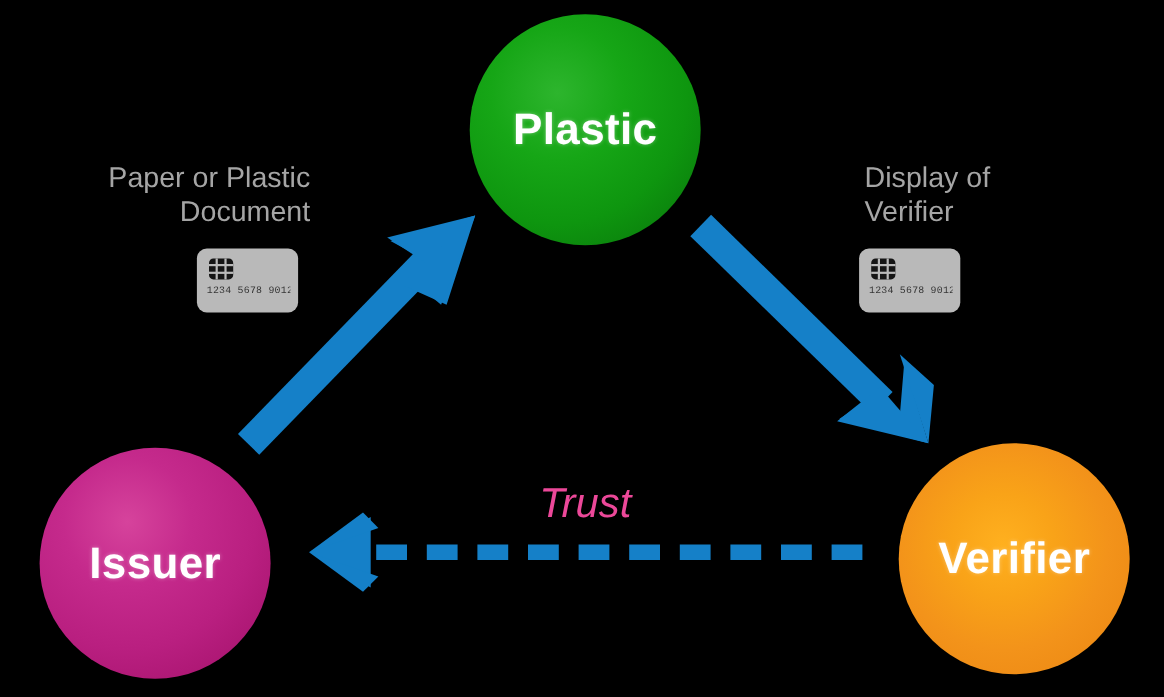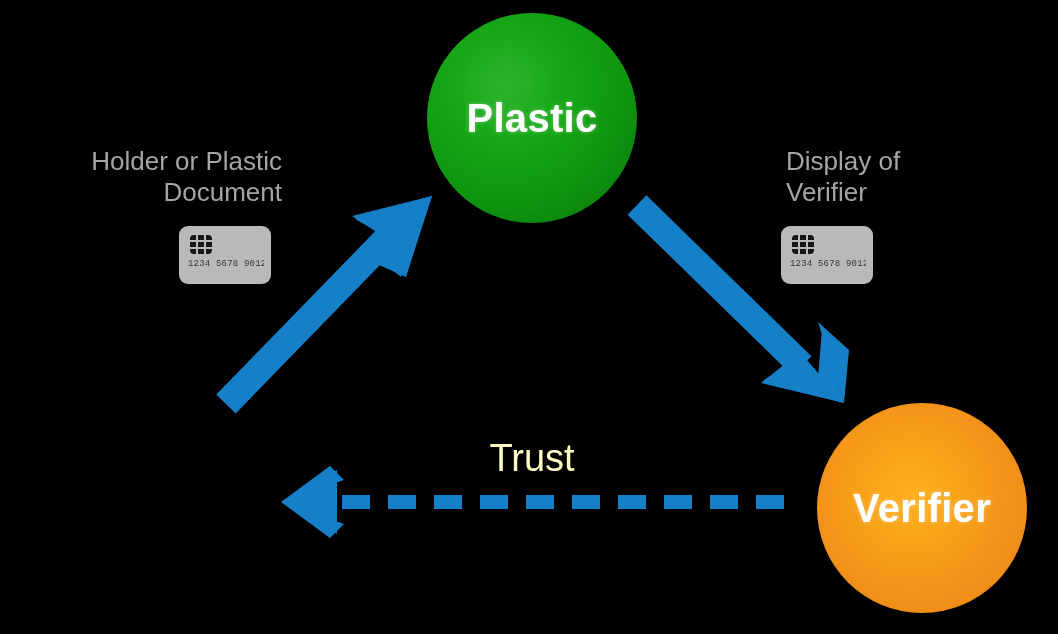--- a/index.html
+++ b/index.html
@@ -134,23 +134,24 @@
     pointer-events: none;
   }
 
   
   #trust-label {
     position: absolute;
     left: 432px;
     top: 437px;
     width: 200px;
     text-align: center;
-    color: #fef9c3;
+    color: #ec4899;
     font-size: 38px;
     user-select: none;
+    font-style: italic;
   }
 </style>
 </head>
 <body>
 
 <div id="stage">
 
   <svg id="connectors" viewBox="0 0 1058 634" width="1058" height="634">
 
     <g>
@@ -174,26 +175,29 @@
       <path d="M 281 502 L 330 538 L 344 524 Z" fill="#1580c8"></path>
     </g>
   </svg>
 
   <div id="trust-label">Trust</div>
 
   <div class="node" id="node-holder">
     <span class="node-label">Plastic</span>
   </div>
 
+  <div class="node" id="node-issuer">
+    <span class="node-label">Issuer</span>
+  </div>
 
   <div class="node" id="node-verifier">
     <span class="node-label">Verifier</span>
   </div>
 
-  <div class="caption" id="caption-left">Holder or Plastic
+  <div class="caption" id="caption-left">Paper or Plastic
 Document</div>
 
   <div class="caption" id="caption-right">Display of
 Verifier</div>
 
   <div class="doc-card" id="doc-card-left">
     <div class="chip"></div>
     <div class="card-text">1234 5678 9012 3456</div>
   </div>
 

